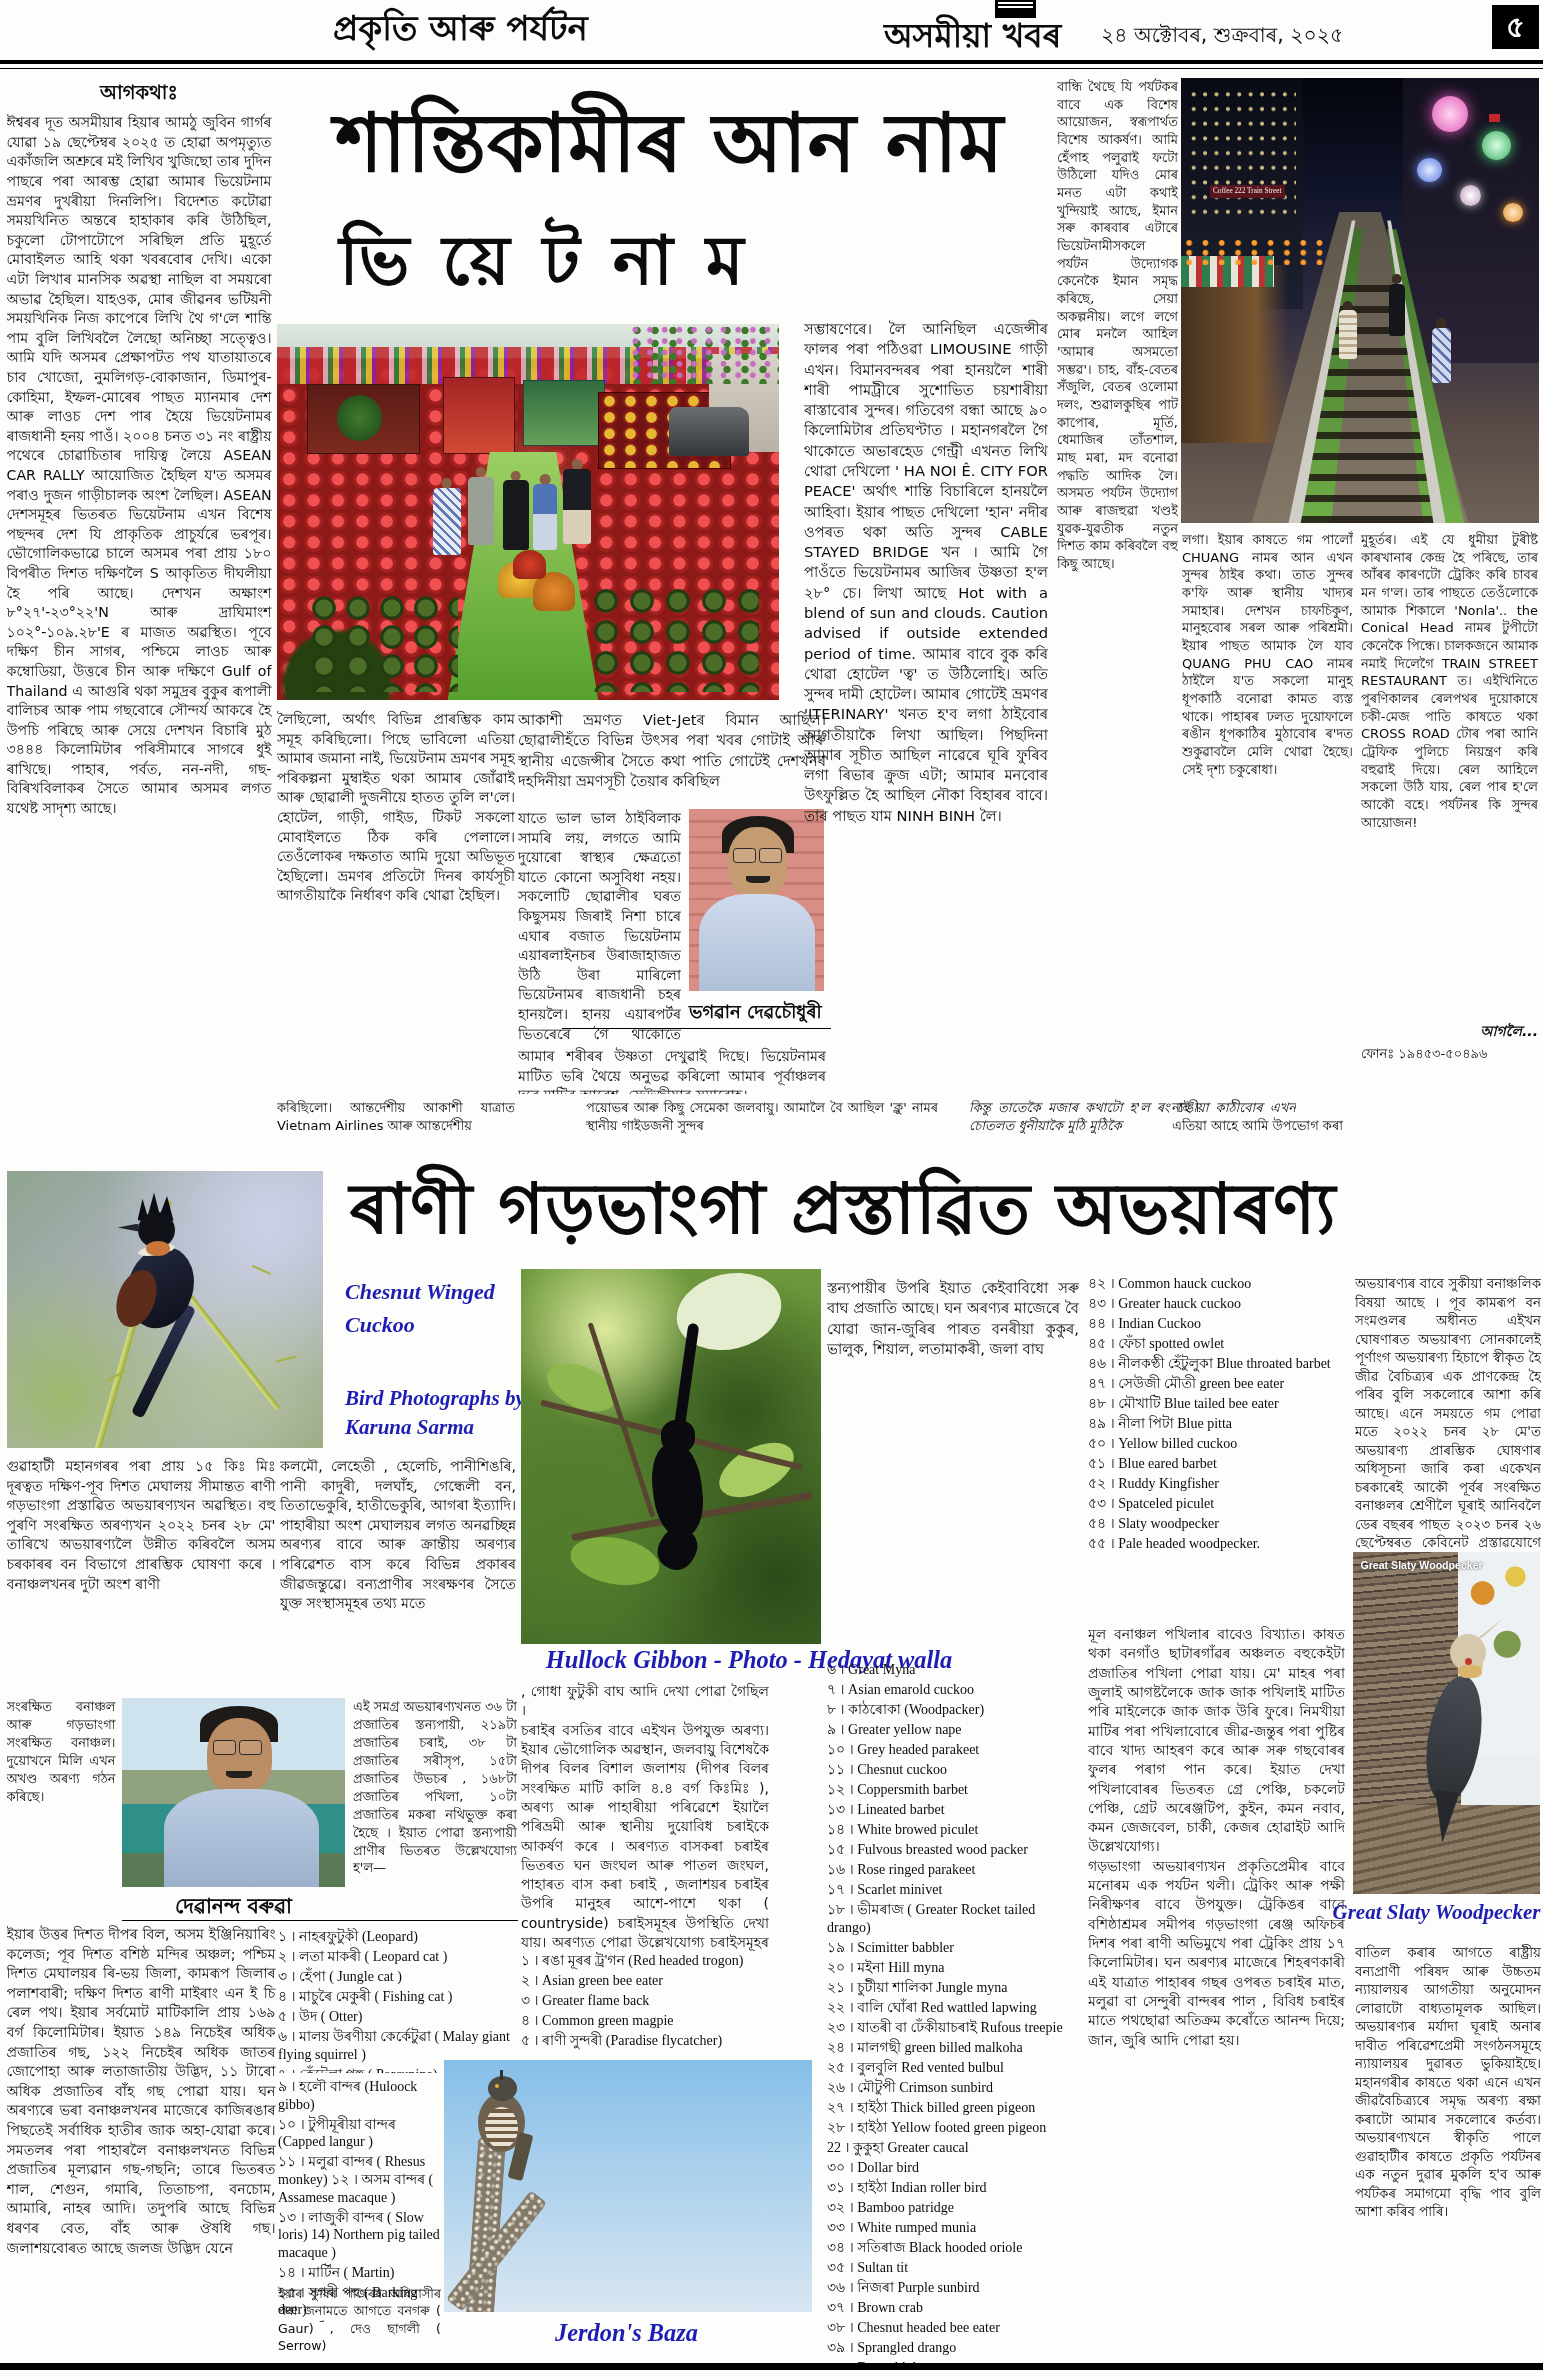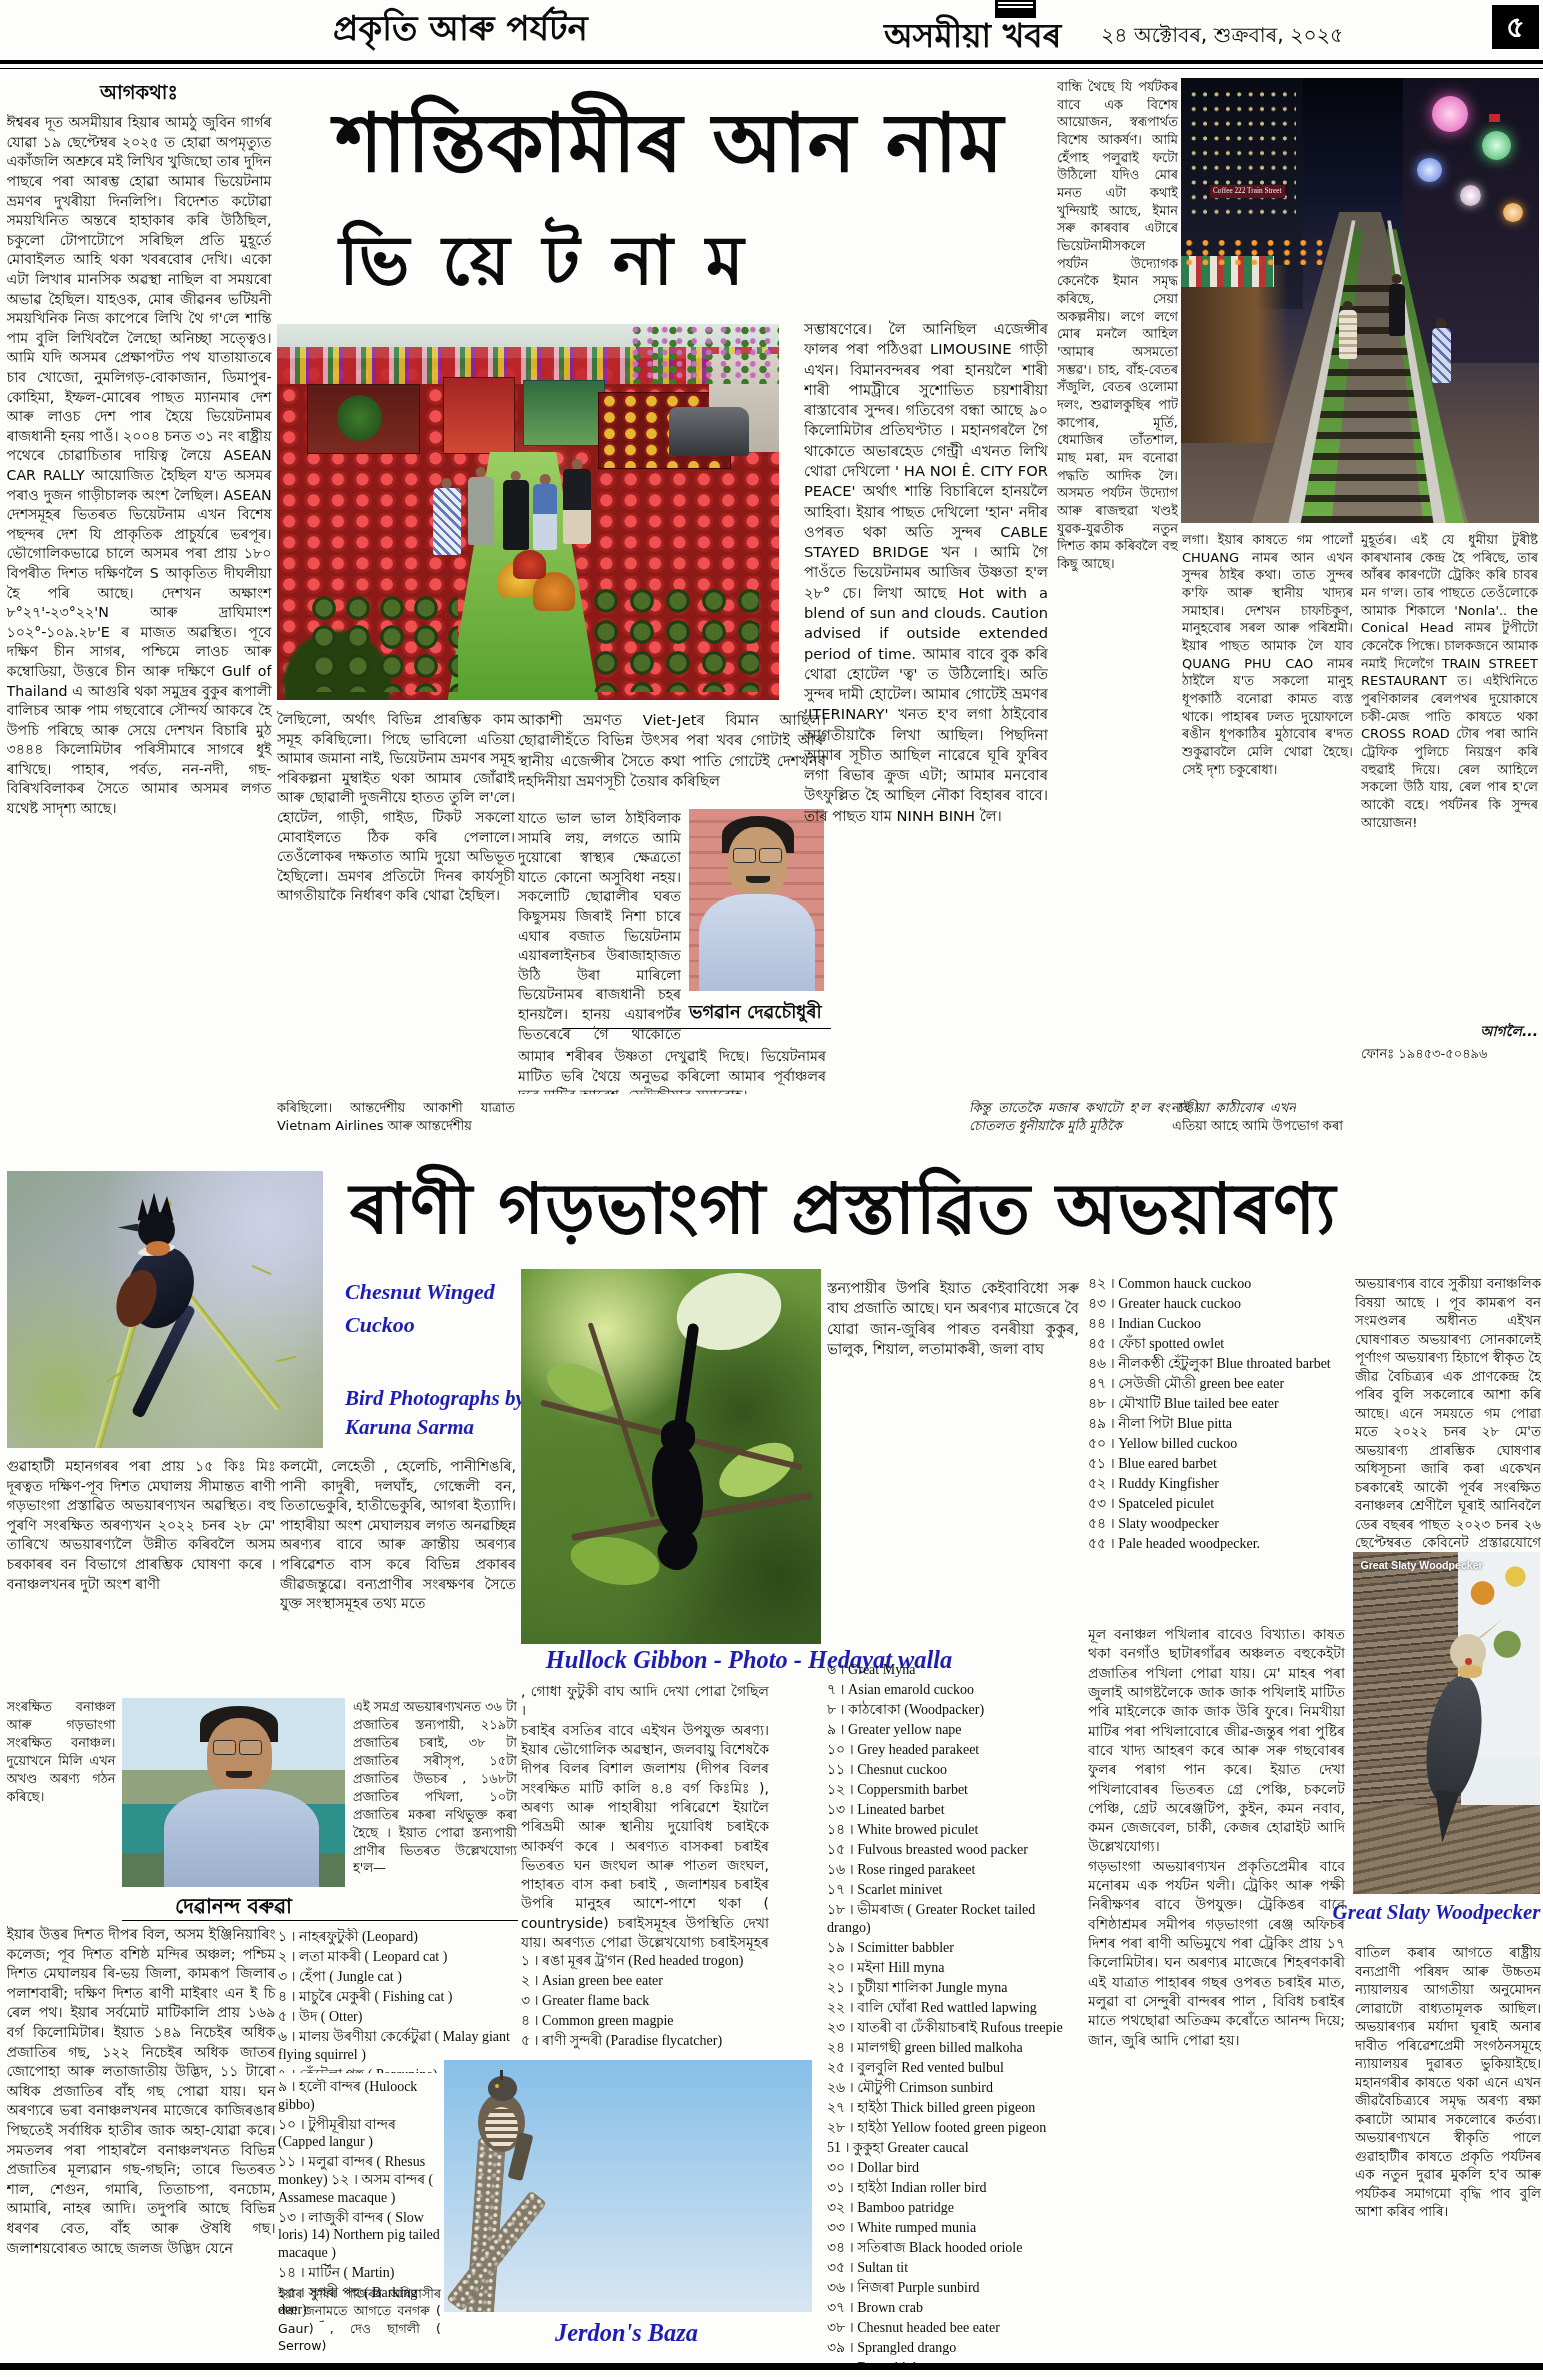--- a/index.html
+++ b/index.html
@@ -231,20 +231,21 @@
   </div>
 
   <div class="abs txt txt-sm" style="left:1182px;top:531px;width:171px;height:567px;">লগা। ইয়াৰ কাষতে গম পালোঁ CHUANG নামৰ আন এখন সুন্দৰ ঠাইৰ কথা। তাত সুন্দৰ ক'ফি আৰু স্থানীয় খাদ্যৰ সমাহাৰ। দেশখন চাফচিকুণ, মানুহবোৰ সৰল আৰু পৰিশ্ৰমী। ইয়াৰ পাছত আমাক লৈ যাব QUANG PHU CAO নামৰ ঠাইলৈ য'ত সকলো মানুহ ধূপকাঠি বনোৱা কামত ব্যস্ত থাকে। পাহাৰৰ ঢলত দুয়োফালে ৰঙীন ধূপকাঠিৰ মুঠাবোৰ ৰ'দত শুকুৱাবলৈ মেলি থোৱা হৈছে। সেই দৃশ্য চকুৰোধা।</div>
   <div class="abs" style="left:1361px;top:531px;width:177px;">
     <div class="txt txt-sm" style="height:489px;">মুহূৰ্তৰ। এই যে ধুমীয়া টুৰীষ্ট কাৰখানাৰ কেন্দ্ৰ হৈ পৰিছে, তাৰ আঁৰৰ কাৰণটো ট্ৰেকিং কৰি চাবৰ মন গ'ল। তাৰ পাছতে তেওঁলোকে আমাক শিকালে 'Nonla'.. the Conical Head নামৰ টুপীটো কেনেকৈ পিন্ধে। চালকজনে আমাক নমাই দিলেগৈ TRAIN STREET RESTAURANT ত। এইখিনিতে পুৰণিকালৰ ৰেলপথৰ দুয়োকাষে চকী-মেজ পাতি কাষতে থকা CROSS ROAD টোৰ পৰা আনি ট্ৰেফিক পুলিচে নিয়ন্ত্ৰণ কৰি বহুৱাই দিয়ে। ৰেল আহিলে সকলো উঠি যায়, ৰেল পাৰ হ'লে আকৌ বহে। পৰ্যটনৰ কি সুন্দৰ আয়োজন!</div>
     <div class="bold" style="text-align:right;font-size:14px;font-style:italic;">আগলৈ...</div>
     <div style="font-size:13px;">ফোনঃ ১৯৪৫৩-৫০৪৯৬</div>
   </div>
 
   <div class="abs txt txt-sm" style="left:277px;top:1099px;width:238px;height:57px;">কৰিছিলো। আন্তৰ্দেশীয় আকাশী যাত্ৰাত Vietnam Airlines আৰু আন্তৰ্দেশীয়</div>
+  <div class="abs txt txt-sm" style="left:586px;top:1099px;width:352px;height:57px;">পয়োভৰ আৰু কিছু সেমেকা জলবায়ু। আমালৈ বৈ আছিল 'ক্লু' নামৰ স্থানীয় গাইডজনী সুন্দৰ</div>
   <div class="abs txt txt-sm" style="left:969px;top:1099px;width:327px;height:57px;font-style:italic;">কিন্তু তাতেকৈ মজাৰ কথাটো হ'ল ৰং চঙীয়া কাঠীবোৰ এখন চোতলত ধুনীয়াকৈ মুঠি মুঠিকৈ</div>
   <div class="abs txt-sm pre" style="left:1172px;top:1099px;width:366px;height:57px;">নাই ।
 এতিয়া আহে আমি উপভোগ কৰা</div>
 
   <div class="abs headline" style="left:326px;top:1159px;width:1034px;font-size:70px;line-height:1.45;">ৰাণী গড়ভাংগা প্ৰস্তাৱিত অভয়াৰণ্য</div>
 
   <div class="photo ph4" style="left:6.5px;top:1171px;width:316px;height:277px;">
     <div class="shape stem" style="left:122px;top:24.4px;width:5.7px;height:269px;transform:rotate(16deg);"></div>
     <div class="shape stem" style="left:204px;top:49px;width:4.9px;height:212px;transform:rotate(-38deg);"></div>
     <div class="shape thorn" style="left:98px;top:204px;width:21px;transform:rotate(-30deg);"></div>
@@ -382,21 +383,21 @@
       <div class="li">১৯ । Scimitter babbler</div>
       <div class="li">২০ । মইনা Hill myna</div>
       <div class="li">২১ । চুটীয়া শালিকা Jungle myna</div>
       <div class="li">২২ । বালি ঘোঁৰা Red wattled lapwing</div>
       <div class="li">২৩ । যাতৰী বা ঢেঁকীয়াচৰাই Rufous treepie</div>
       <div class="li">২৪ । মালগছী green billed malkoha</div>
       <div class="li">২৫ । বুলবুলি Red vented bulbul</div>
       <div class="li">২৬ । মৌটুপী Crimson sunbird</div>
       <div class="li">২৭ । হাইঠা Thick billed green pigeon</div>
       <div class="li">২৮ । হাইঠা Yellow footed green pigeon</div>
-      <div class="li">51 । কুকুহা Greater caucal</div>
+      <div class="li">22 । কুকুহা Greater caucal</div>
       <div class="li">৩০ । Dollar bird</div>
       <div class="li">৩১ । হাইঠা Indian roller bird</div>
       <div class="li">৩২ । Bamboo patridge</div>
       <div class="li">৩৩ । White rumped munia</div>
       <div class="li">৩৪ । সতিৰাজ Black hooded oriole</div>
       <div class="li">৩৫ । Sultan tit</div>
       <div class="li">৩৬ । নিজৰা Purple sunbird</div>
       <div class="li">৩৭ । Brown crab</div>
       <div class="li">৩৮ ।  Chesnut headed bee eater</div>
       <div class="li">৩৯ ।  Sprangled drango</div>

